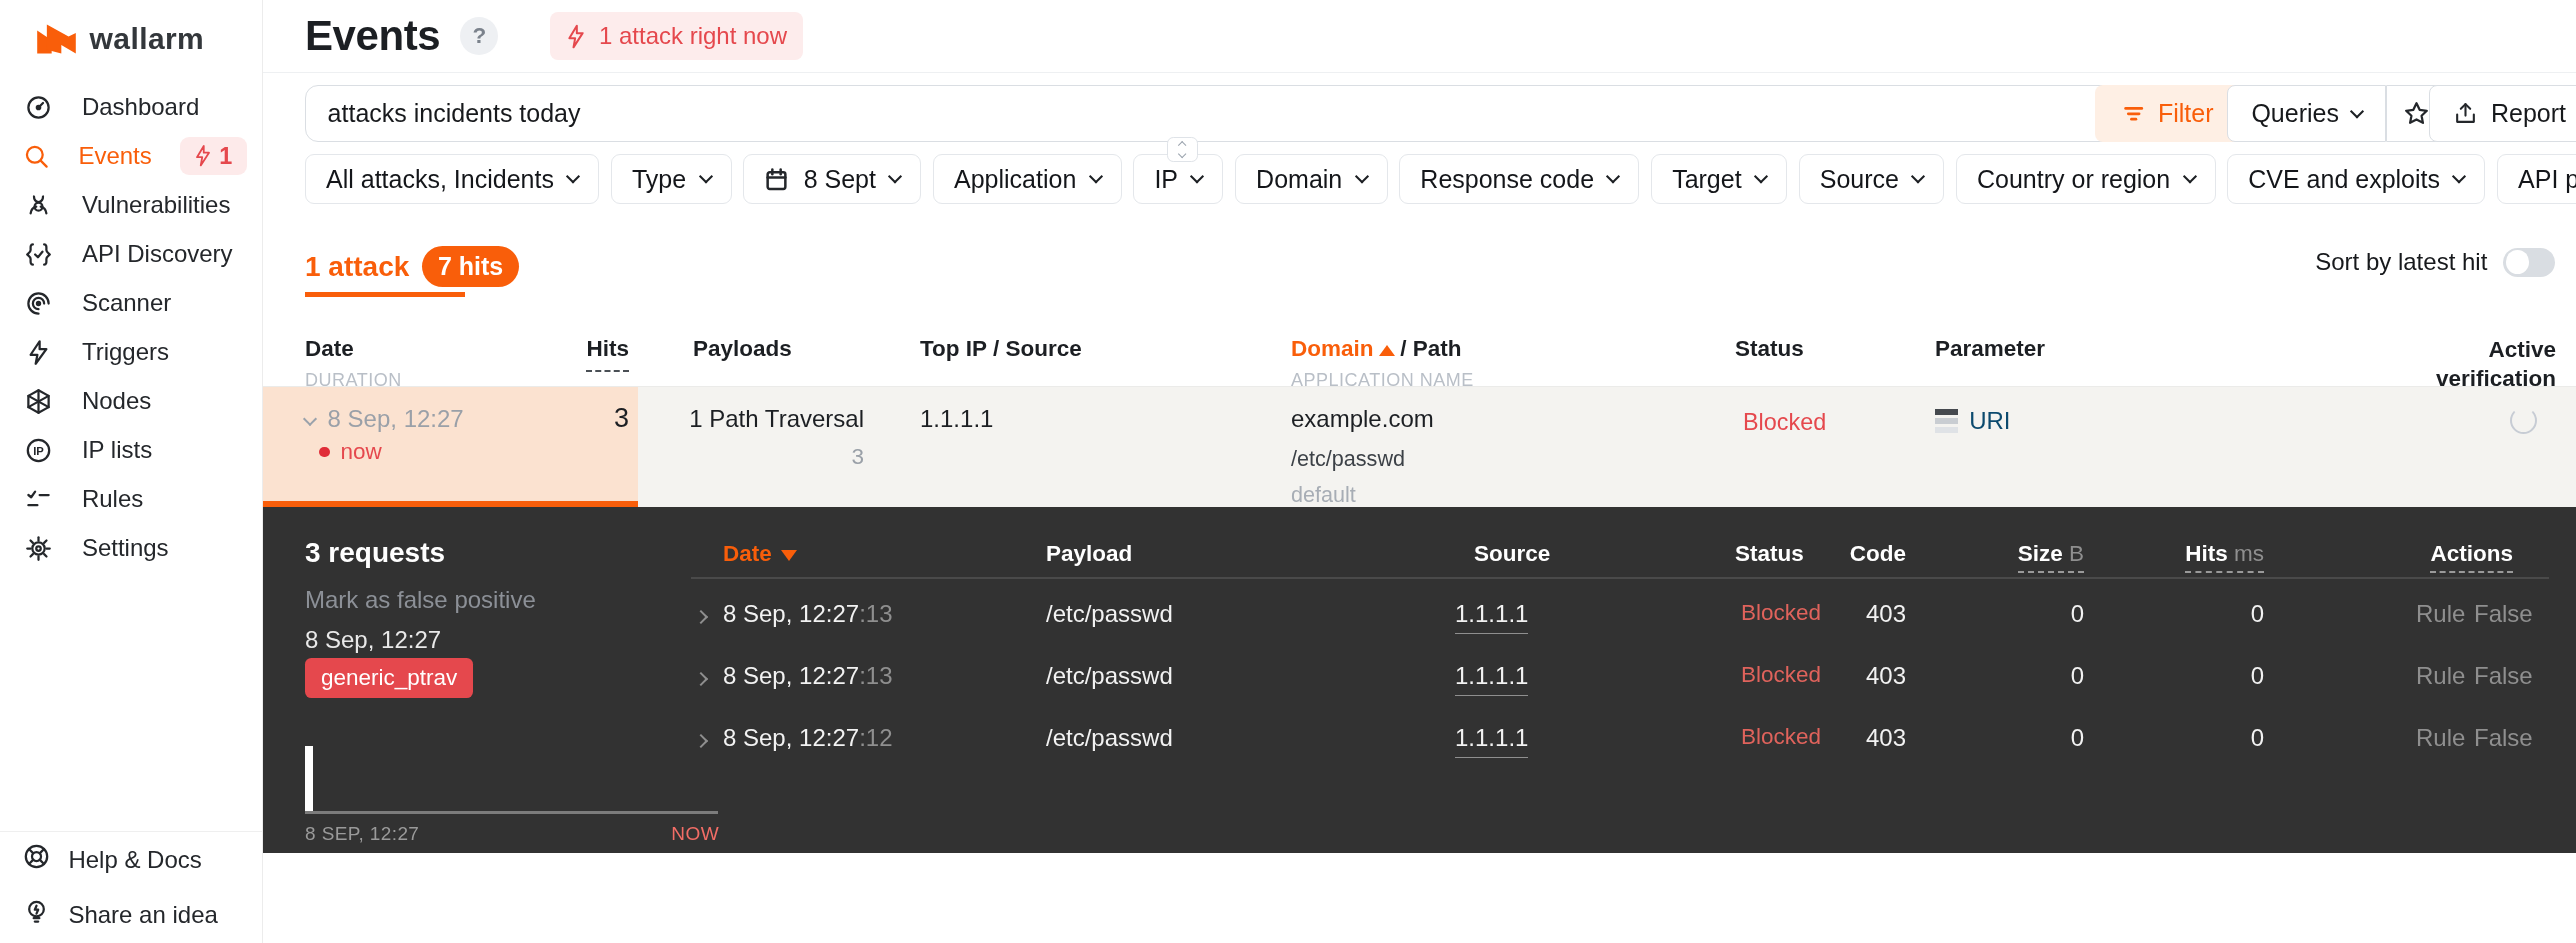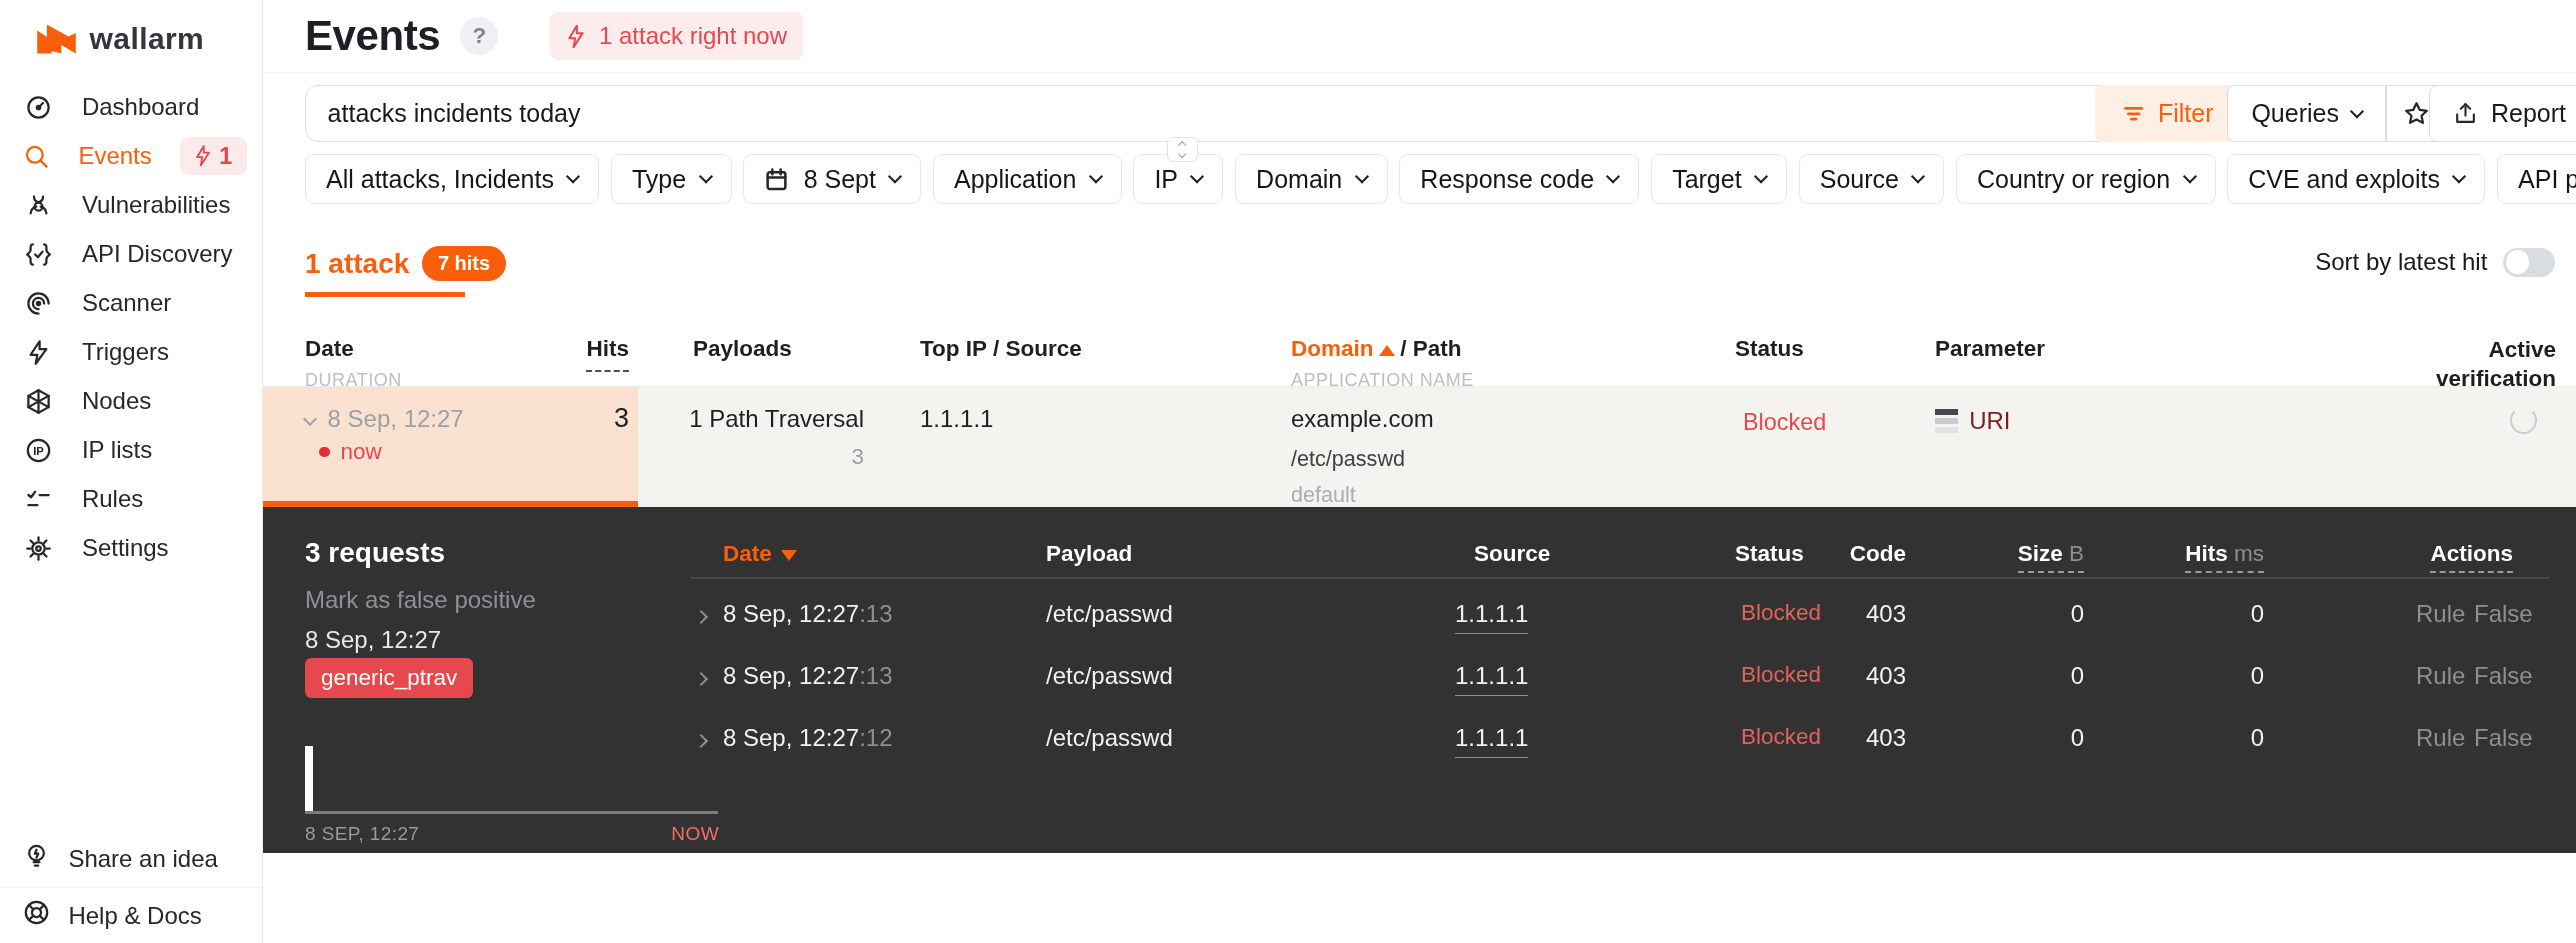--- a/index.html
+++ b/index.html
@@ -71,21 +71,21 @@
 
   
   .chips { position:absolute; top:154px; left:42px; display:flex; gap:11.7px; }
   .chip { height:50px; display:flex; align-items:center; gap:14.4px; background:#fff; border:1.8px solid #e4e7eb;
     border-radius:9px; padding:0 20px; font-size:25px; color:#14161a; cursor:pointer; white-space:nowrap; }
 
   
   .tabbar { position:absolute; top:235px; left:42px; right:20.7px; height:66px; }
   .attack-tab { position:absolute; left:0; top:10.8px; display:flex; align-items:center; gap:12.6px; cursor:pointer; }
   .attack-tab-label { font-size:28px; font-weight:800; color:#f95e0a; }
-  .hits-pill { background:#f95e0a; color:#fff; font-size:20px; font-weight:600; border-radius:897px; padding:6.3px 16px; }
+  .hits-pill { background:#f95e0a; color:#fff; font-size:25px; font-weight:600; border-radius:897px; padding:6.3px 16px; }
   .tab-underline { position:absolute; left:0; top:57px; width:160px; height:5.4px; background:#f95e0a; }
   .sort-wrap { position:absolute; right:0; top:12.6px; display:flex; align-items:center; gap:16px; }
   .sort-label { font-size:24px; color:#17191c; }
   .toggle { width:52px; height:29px; background:#d9dde2; border-radius:897px; position:relative; cursor:pointer; }
   .toggle .knob { position:absolute; left:2.7px; top:2.7px; width:23.4px; height:23.4px; background:#fff; border-radius:50%; }
 
   
   .thead { position:absolute; top:331px; left:0; right:0; height:56px; font-size:22.5px; font-weight:700; }
   .thead .sub { font-size:18px; font-weight:400; color:#b9bfc7; letter-spacing:0.5px; margin-top:7.2px; }
   .col { position:absolute; top:5.4px; }
@@ -110,21 +110,21 @@
   .ar-now { left:56px; top:52px; color:#e5484d; font-size:22.5px; display:flex; align-items:center; gap:10.8px; }
   .dot { width:10.8px; height:10.8px; background:#e02d38; border-radius:50%; }
   .ar-hits { left:225px; top:16px; width:141px; text-align:right; font-size:27px; }
   .ar-payload { left:367px; top:18px; width:234px; text-align:right; }
   .ar-payload .pcount { color:#9aa0a8; margin-top:10.8px; font-size:22.5px; }
   .ar-ip { left:657px; top:18px; }
   .ar-domain { left:1028px; top:18px; }
   .ar-domain .path { font-size:21.6px; color:#3c4147; margin-top:12.6px; }
   .ar-domain .app { font-size:21.6px; color:#a7adb5; margin-top:10.8px; }
   .ar-status { left:1480px; top:21.6px; color:#e5484d; font-size:23.4px; }
-  .ar-param { left:1672px; top:20px; display:flex; align-items:center; gap:10.8px; color:#7f1d1d; }
+  .ar-param { left:1672px; top:20px; display:flex; align-items:center; gap:10.8px; color:#0c4a6e; }
   .uri-icon { display:flex; flex-direction:column; gap:2.7px; }
   .uri-icon i { width:23.4px; height:6.3px; background:#45494e; display:block; }
   .uri-icon i:nth-child(2){ background:#c9cdd2; } .uri-icon i:nth-child(3){ background:#dfe2e6; }
   .spinner { position:absolute; left:2247px; top:20px; width:27px; height:27px; border-radius:50%;
     border:2.7px solid #c7ccd4; border-top-color:transparent; }
 
   
   .detail { position:absolute; top:507px; left:0; right:0; height:346px; background:#323232; color:#ececec; }
   .d-title { position:absolute; left:42px; top:30px; font-size:28px; font-weight:800; color:#fff; }
   .d-fp { position:absolute; left:42px; top:79px; font-size:24px; color:#8c9097; cursor:pointer; }
@@ -284,43 +284,43 @@
               <line x1="17" y1="17" x2="19.1" y2="19.1"></line>
               <line x1="19.1" y1="4.9" x2="17" y2="7"></line>
               <line x1="7" y1="17" x2="4.9" y2="19.1"></line>
             </svg>
         </span>
         <span>Settings</span>
       </div>
     </nav>
 
     <div class="sidebar-foot">
-      <div class="foot-item" style="border-top:none">
-        <span class="nicon">
-          <svg class="ic" width="27" height="27" viewBox="0 0 24 24">
-              <circle cx="12" cy="9" r="6.5"></circle>
-              <path d="M12 6 L10.5 9.5 H13.5 L12 13"></path>
-              <path d="M9.5 17 h5"></path>
-              <path d="M10.5 20 h3"></path>
-            </svg>
-        </span>
-        <span>Share an idea</span>
-      </div>
       <div class="foot-item">
         <span class="nicon">
           <svg class="ic" width="27" height="27" viewBox="0 0 24 24">
               <circle cx="12" cy="12" r="9.5"></circle>
               <circle cx="12" cy="12" r="4"></circle>
               <line x1="5.3" y1="5.3" x2="9.2" y2="9.2"></line>
               <line x1="18.7" y1="5.3" x2="14.8" y2="9.2"></line>
               <line x1="5.3" y1="18.7" x2="9.2" y2="14.8"></line>
               <line x1="18.7" y1="18.7" x2="14.8" y2="14.8"></line>
             </svg>
         </span>
         <span>Help &amp; Docs</span>
+      </div>
+      <div class="foot-item" style="border-top:none">
+        <span class="nicon">
+          <svg class="ic" width="27" height="27" viewBox="0 0 24 24">
+              <circle cx="12" cy="9" r="6.5"></circle>
+              <path d="M12 6 L10.5 9.5 H13.5 L12 13"></path>
+              <path d="M9.5 17 h5"></path>
+              <path d="M10.5 20 h3"></path>
+            </svg>
+        </span>
+        <span>Share an idea</span>
       </div>
     </div>
   </aside>
 
   <main class="main">
 
     <div class="page-header">
       <span class="page-title">Events</span>
       <span class="help-circle">?</span>
       <span class="alert-badge">

